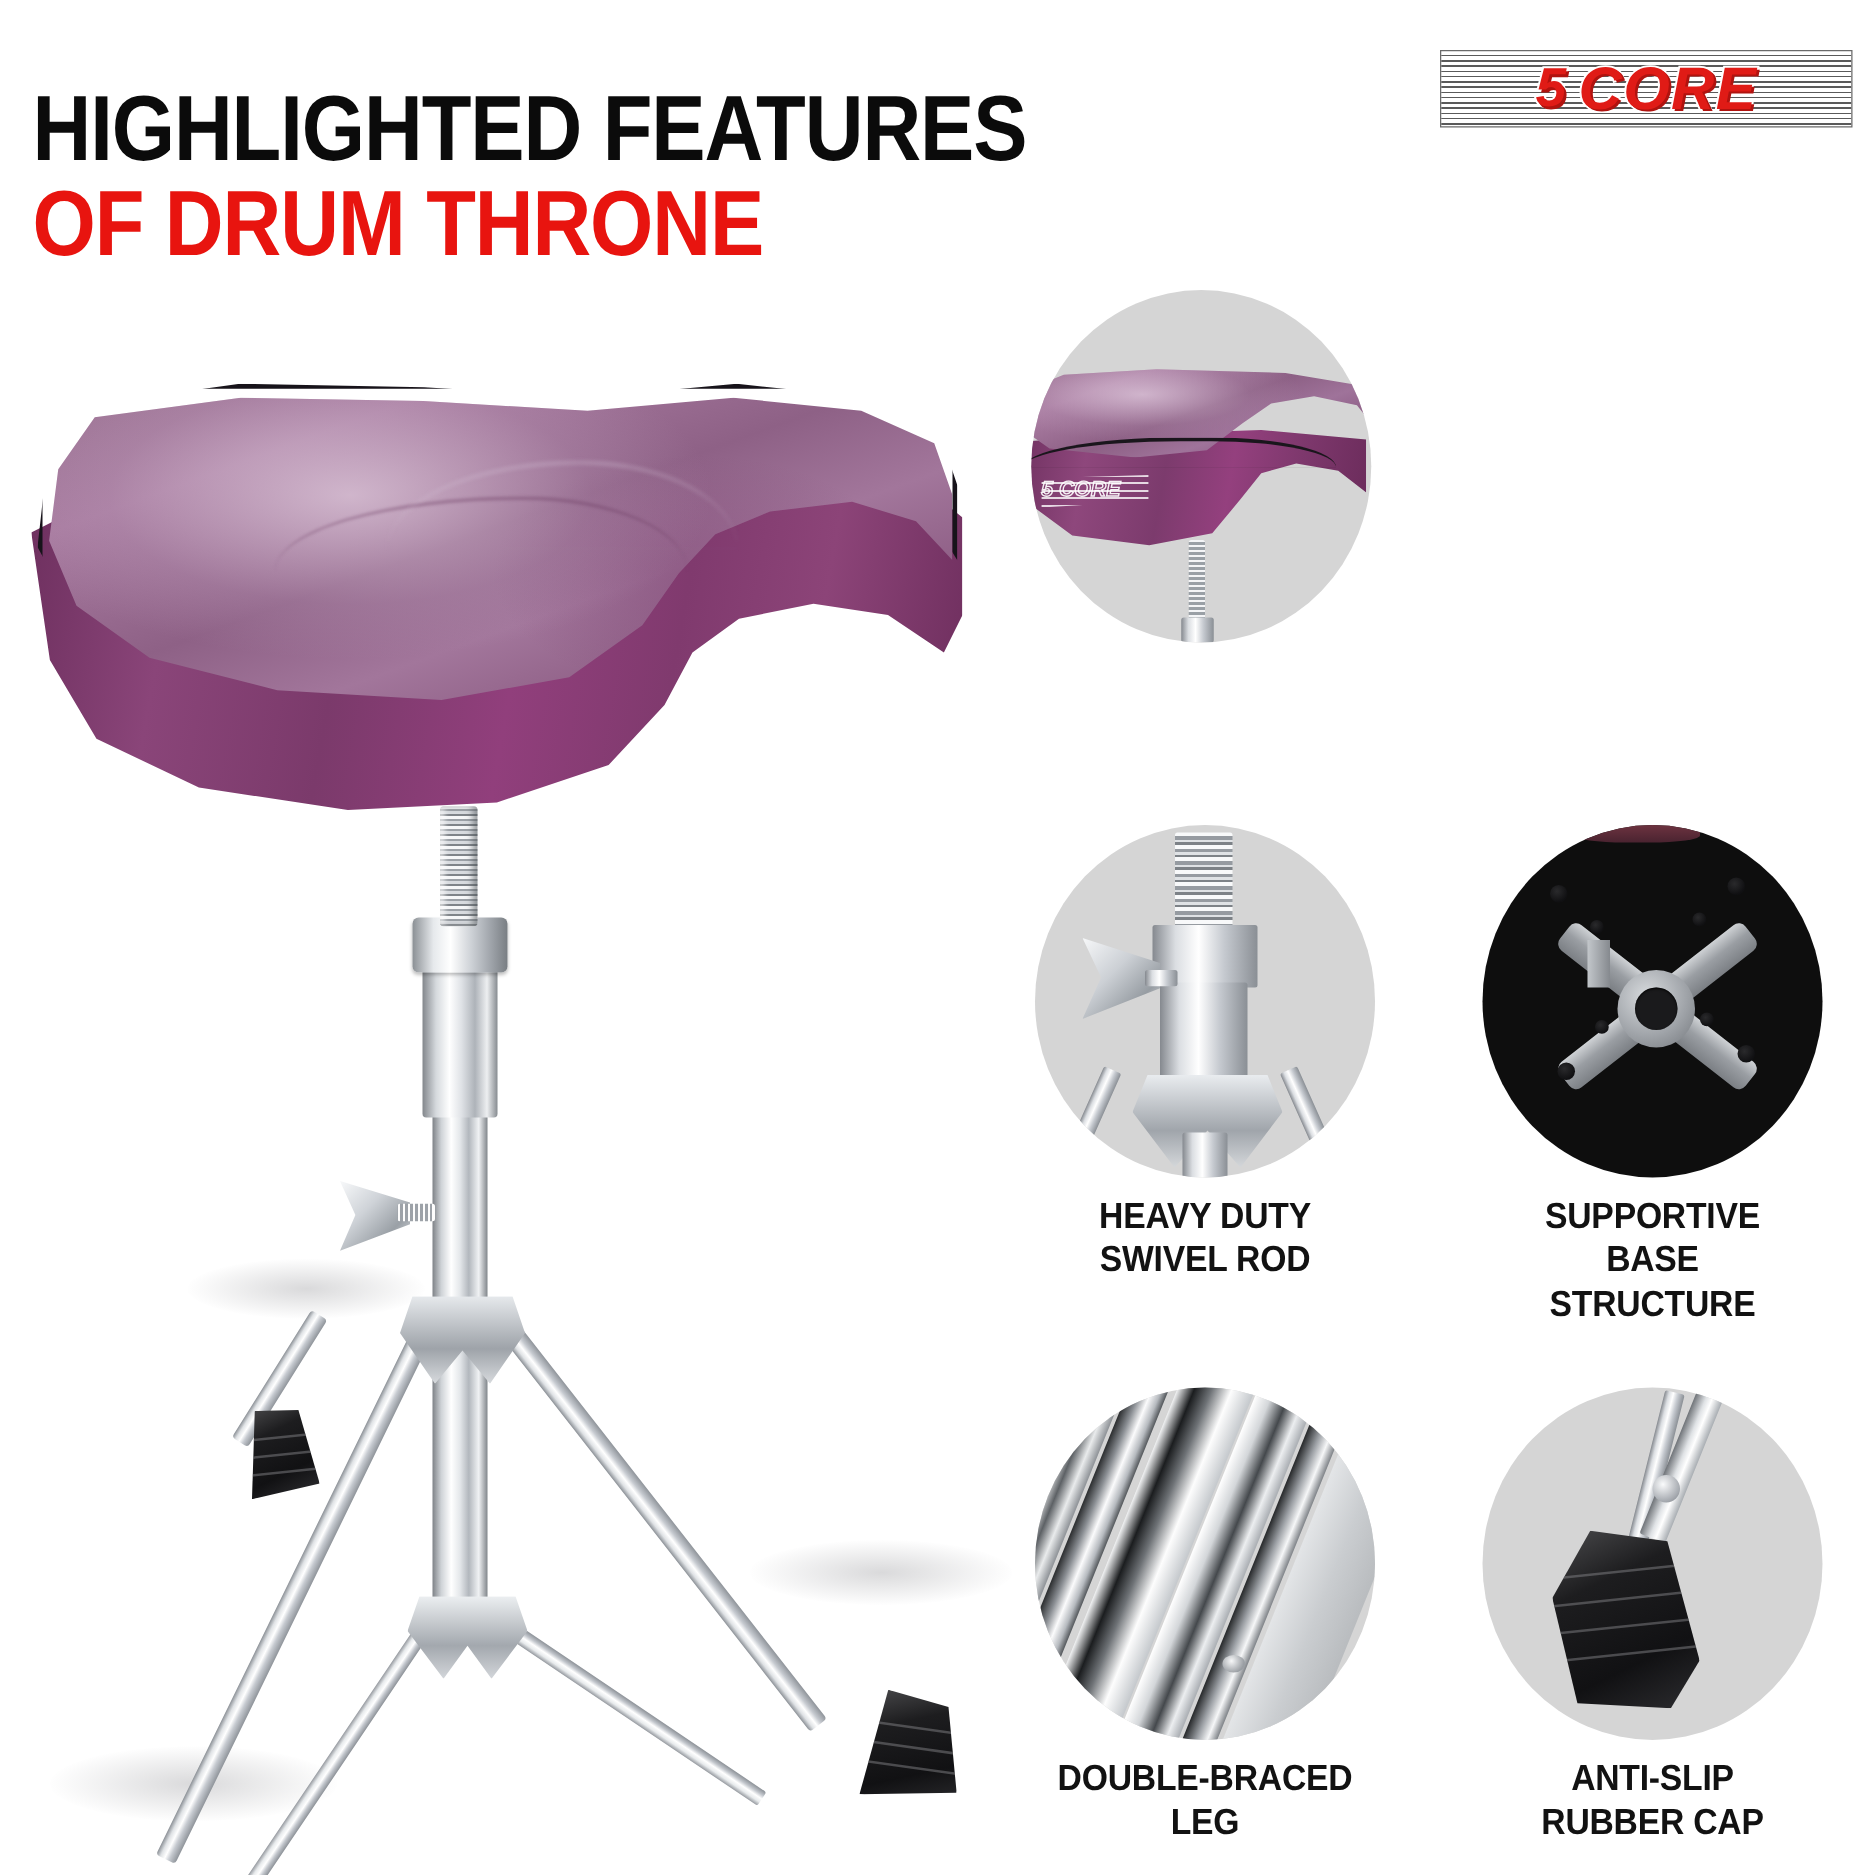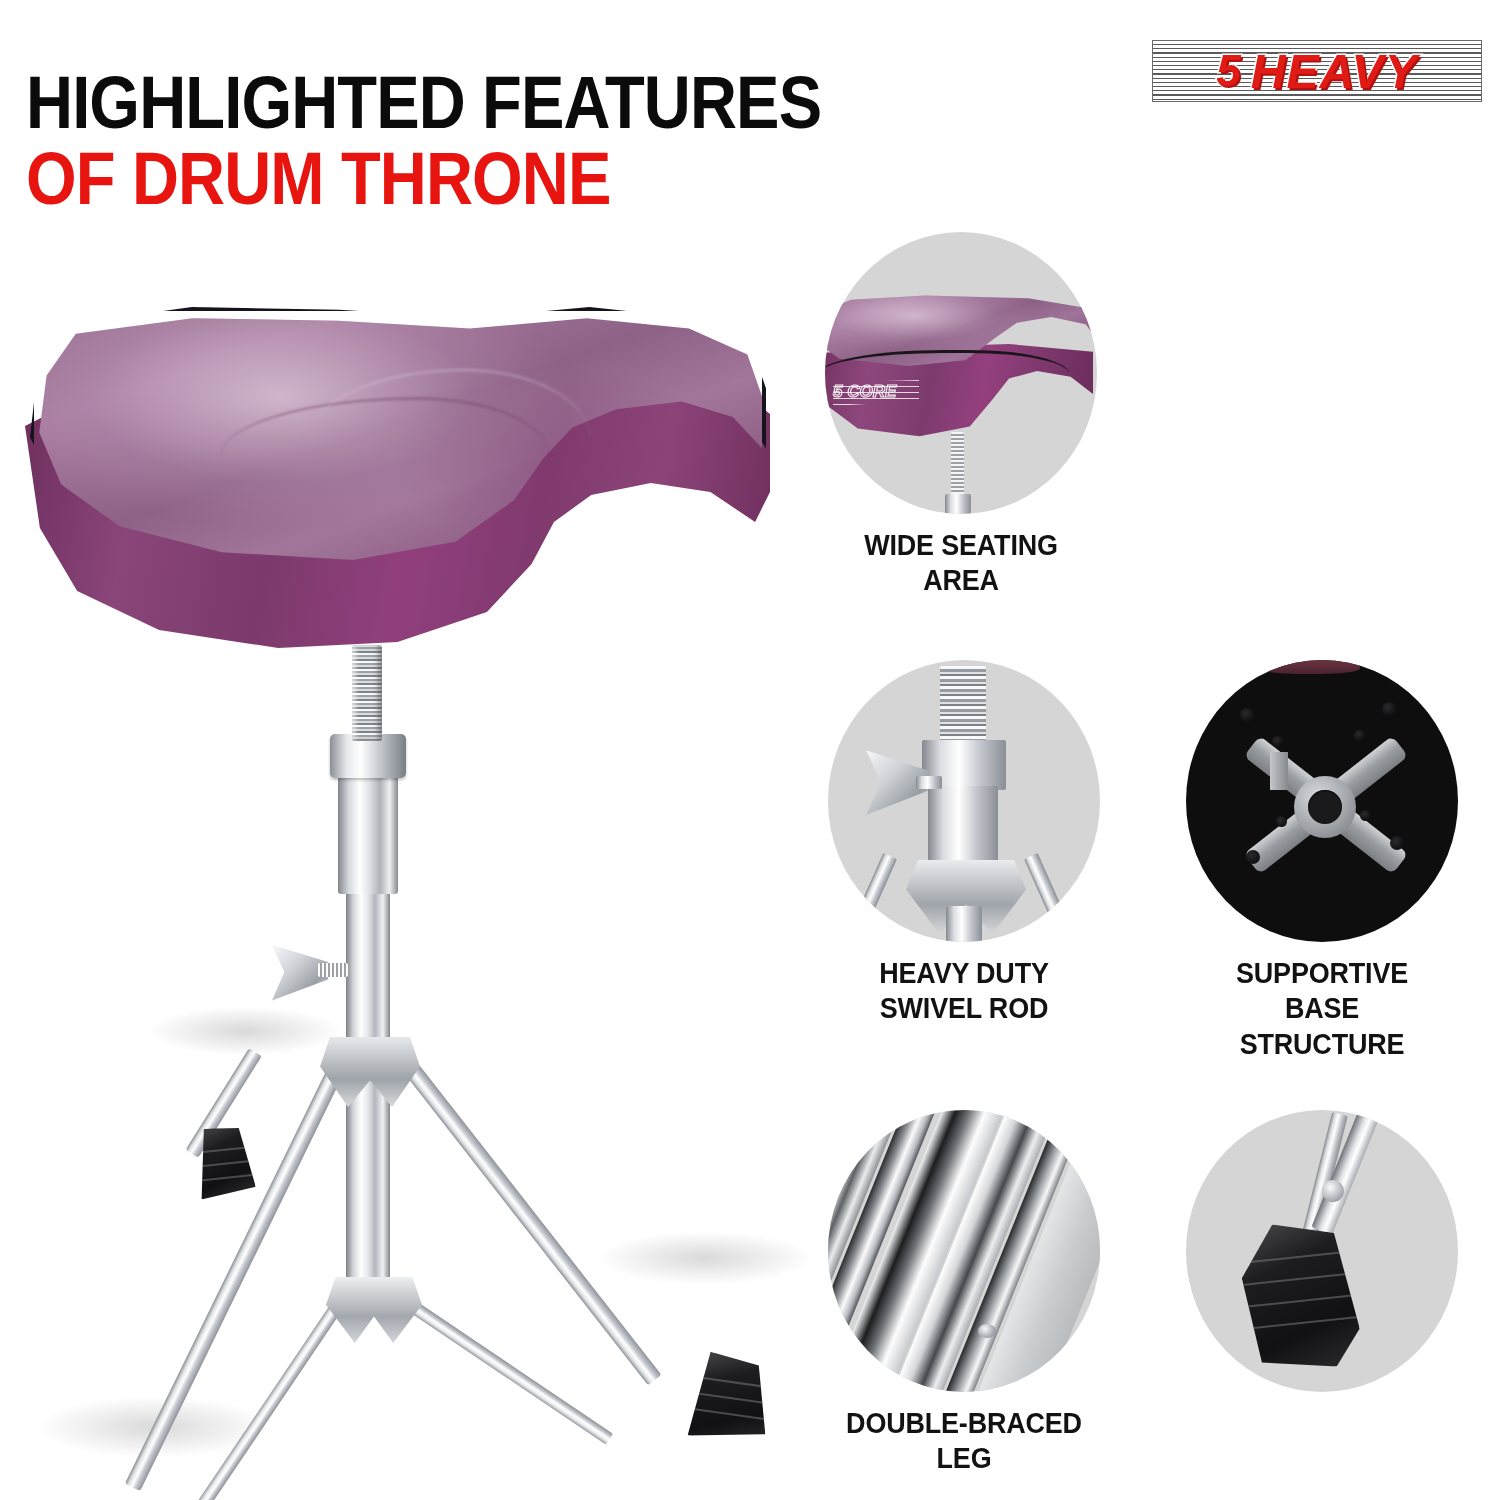--- a/index.html
+++ b/index.html
@@ -321,21 +321,21 @@
 
   <div id="heading">
     <div class="line l1">HIGHLIGHTED FEATURES</div>
     <div class="line l2">OF DRUM THRONE</div>
   </div>
 
   <div id="brand">
     <div class="stripebox"></div>
     <div class="word">
       <span class="g five">5</span>
-      <span class="g core">HEAVY</span>
+      <span class="g core">CORE</span>
     </div>
   </div>
 
   <div id="hero">
 
     <div class="seat-wrap">
       <div class="skirt"></div>
       <div class="cushion"></div>
       <div class="crease"></div>
       <div class="crease2"></div>
@@ -405,23 +405,20 @@
       <div class="mini-seat-skirt" style="left:-12px; top:112px; width:280px; height:96px;
                   clip-path: polygon(0% 10%, 4% 62%, 16% 88%, 38% 96%, 56% 86%, 64% 58%, 70% 36%, 80% 28%, 92% 34%, 100% 52%, 100% 8%, 70% 0%, 30% 4%);"></div>
       <div class="mini-seat-top" style="left:-14px; top:62px; width:286px; height:72px;
                   clip-path: polygon(4% 24%, 0% 62%, 10% 90%, 34% 100%, 54% 92%, 64% 62%, 72% 40%, 84% 32%, 96% 42%, 100% 62%, 100% 22%, 76% 6%, 40% 2%, 14% 8%);"></div>
       <div class="mini-pipe" style="left:-6px; top:118px; width:250px; height:24px;
                   border-radius: 50% 40% 0 0 / 100% 100% 0 0;"></div>
       <div class="mini-logo-lines" style="left:8px; top:148px; width:86px; height:26px;"></div>
       <div class="mini-logo" style="left:8px; top:150px;">5 CORE</div>
       <div class="mini-thread" style="left:126px; top:200px; width:13px; height:68px;"></div>
       <div class="mini-chrome" style="left:120px; top:262px; width:26px; height:20px;"></div>
-    </div>
-    <div class="cap-wrap" style="top:296px;">
-      <div class="cap">WIDE SEATING AREA</div>
     </div>
   </div>
 
 
   <div class="callout" style="left:1186px; top:628px; width:272px; height:380px;">
     <div class="bubble dark" style="width:272px; height:282px;">
       <div class="maroon-strip" style="left:74px; top:0px; width:100px; height:14px; border-radius:0 0 40% 40%;"></div>
 
       <div class="xbase-arm" style="left:42px; top:122px; width:112px; height:26px; transform: rotate(-38deg); transform-origin: right center;"></div>
       <div class="xbase-arm" style="left:126px; top:122px; width:112px; height:26px; transform: rotate(38deg); transform-origin: left center;"></div>
@@ -503,15 +500,19 @@
                   background: radial-gradient(circle at 38% 34%, #fafbfc 0%, #a6aab0 68%, #787c81 100%);"></div>
       <div class="foot" style="left:58px; top:112px; width:112px; height:148px;
                   clip-path: polygon(32% 0%, 86% 10%, 100% 76%, 76% 100%, 10% 92%, 0% 34%);
                   transform: rotate(-6deg);">
         <div class="rib" style="top:34px;"></div>
         <div class="rib" style="top:56px;"></div>
         <div class="rib" style="top:78px;"></div>
         <div class="rib" style="top:100px;"></div>
       </div>
     </div>
+    <div class="cap-wrap" style="top:296px;">
+      <div class="cap">ANTI-SLIP
+RUBBER CAP</div>
+    </div>
   </div>
 
 </div>
 
 </body></html>

